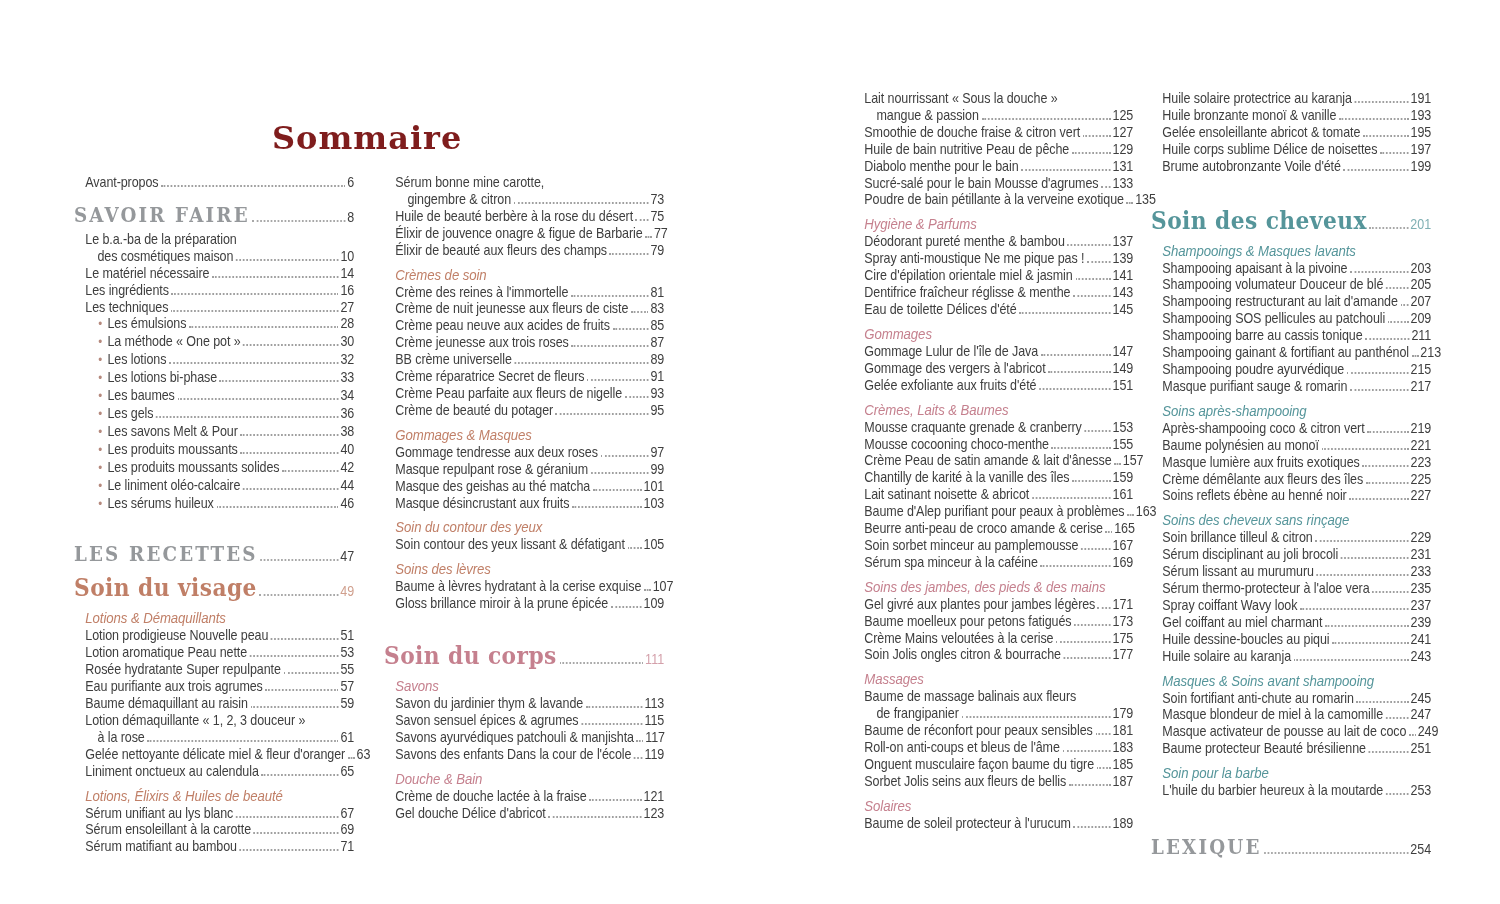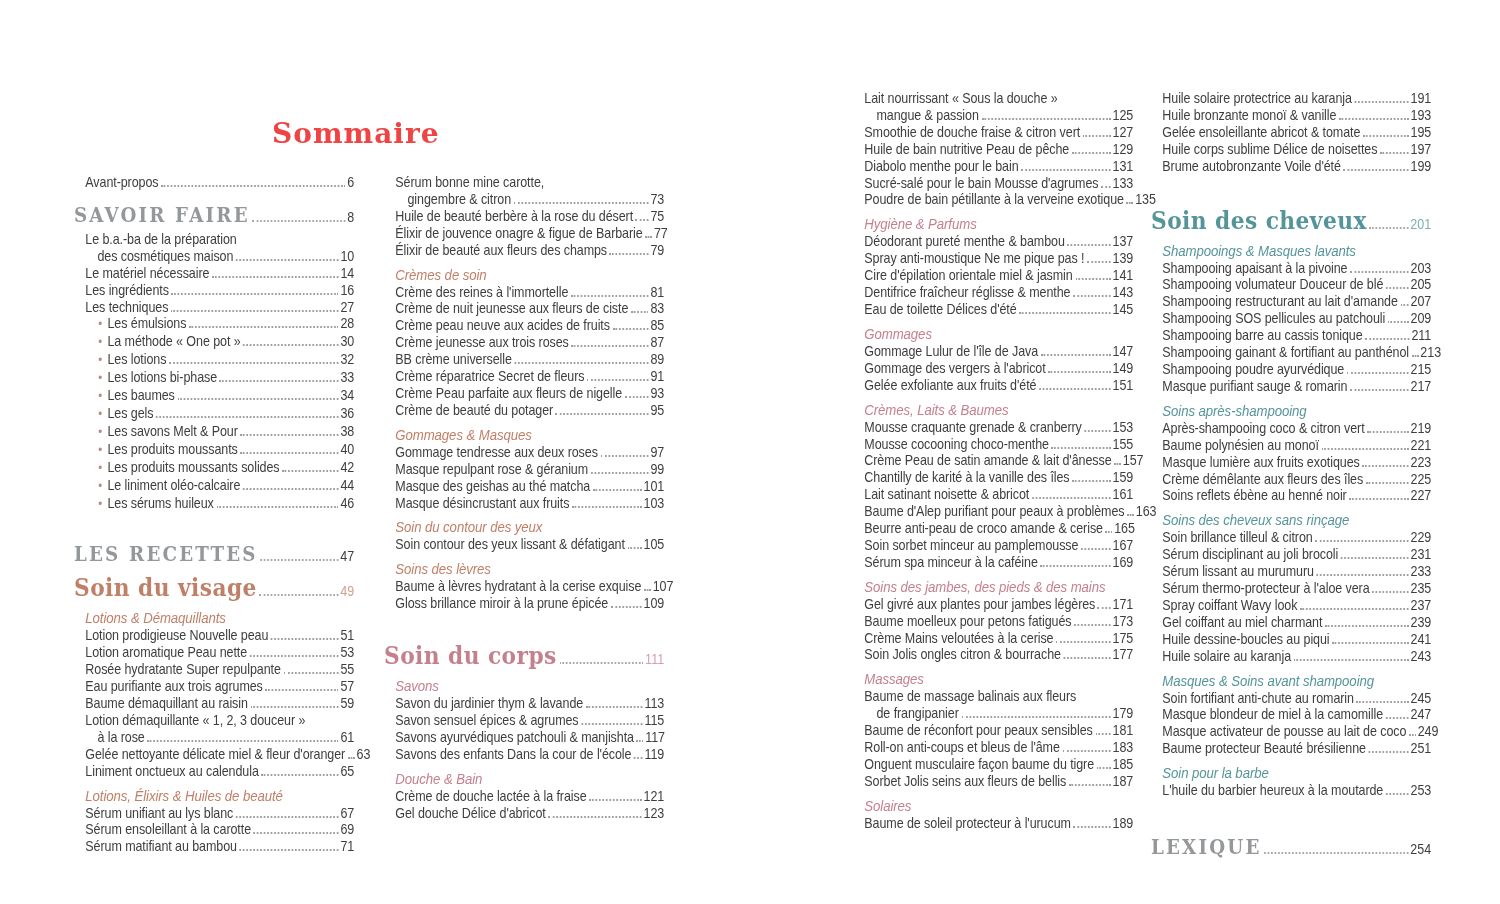--- a/index.html
+++ b/index.html
@@ -2,22 +2,22 @@
 <html><head>
 <meta charset="utf-8">
 <style>
   html,body{margin:0;padding:0;}
   body{
     width:1500px;height:904px;background:#ffffff;position:relative;
     font-family:"Liberation Sans", sans-serif;color:#3e3e3e;overflow:hidden;
   }
   .page-title{
     position:absolute;left:272px;top:98px;
-    font-family:"DejaVu Serif", serif;font-weight:bold;font-size:28px;
-    color:#ef4444;letter-spacing:1px;
+    font-family:"DejaVu Serif", serif;font-weight:bold;font-size:32px;
+    color:#7f1d1d;letter-spacing:1px;
   }
   .col{
     position:absolute;width:322px;
     transform:scaleX(0.87);transform-origin:top left;
   }
   .col-1{left:74px;top:174px;}
   .col-2{left:384px;top:174px;}
   .col-3{left:853px;top:90px;}
   .col-4{left:1151px;top:90px;}
 

